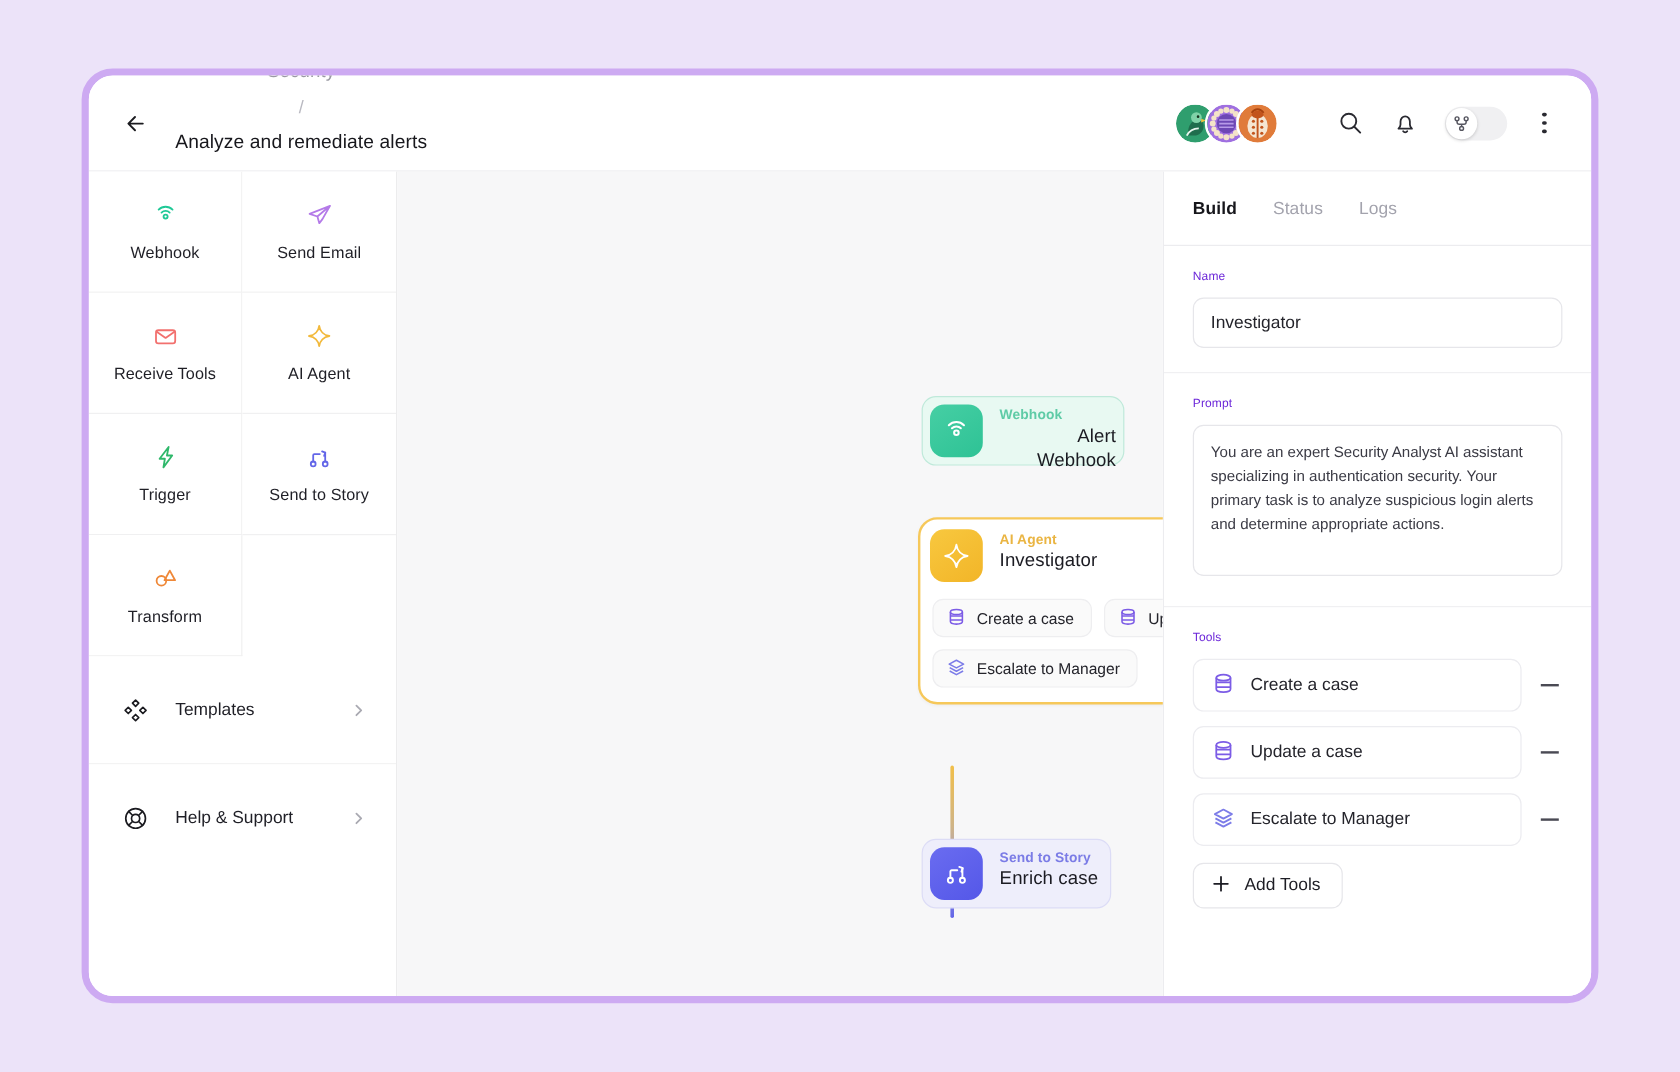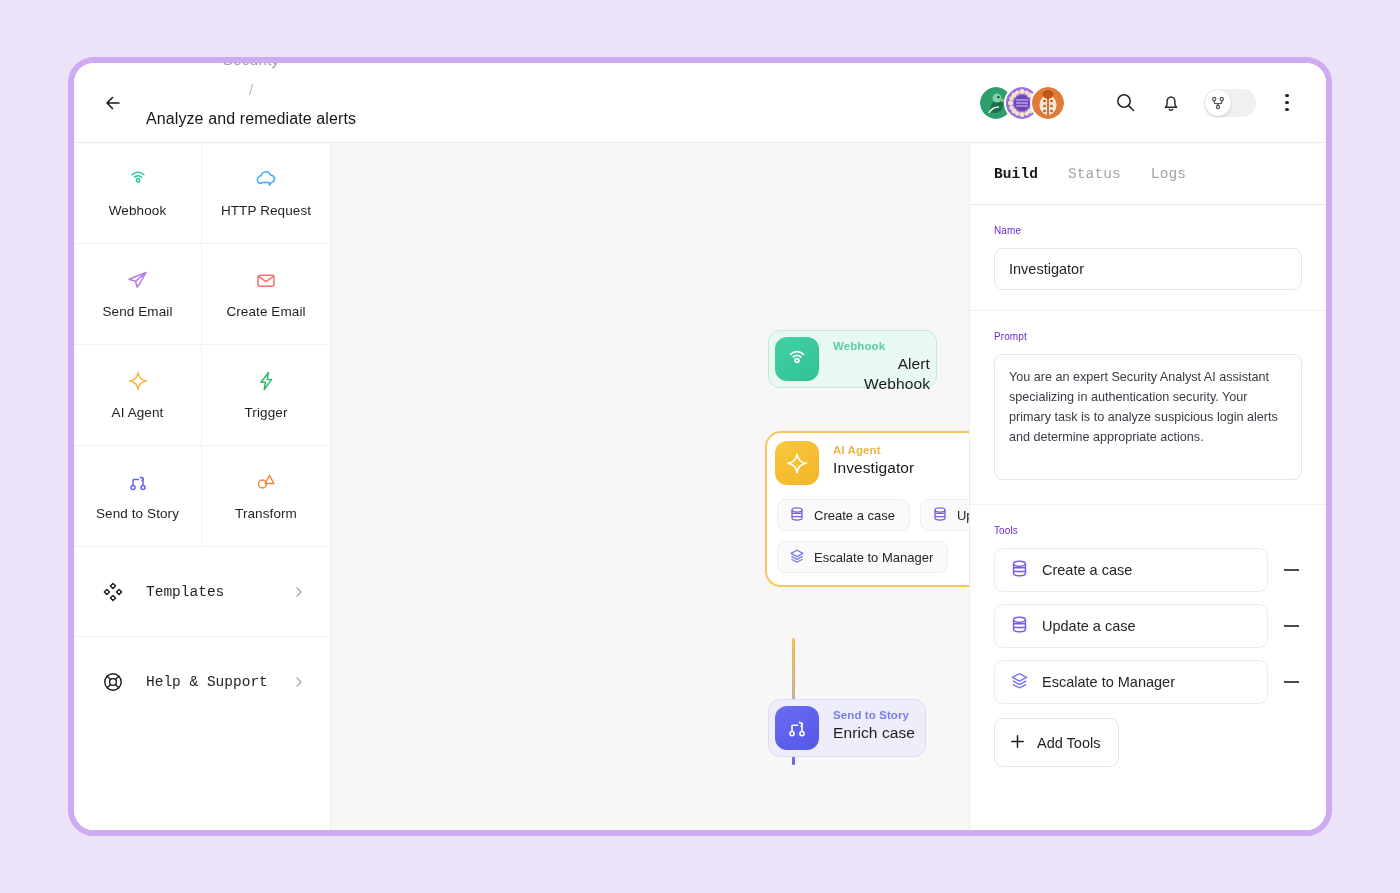--- a/index.html
+++ b/index.html
@@ -131,21 +131,20 @@
   .pal-label { font-size: 13.5px; color: #1f1f26; letter-spacing: .1px; }
 
   .pal-link {
     height: 90px;
     display: flex; align-items: center;
     padding: 0 24px 0 28px;
     gap: 22px;
     border-bottom: 1px solid #f0f0f1;
     cursor: pointer;
     background: #fff;
-    font-family: Liberation Mono, monospace;
   }
   .pal-link:last-child { border-bottom: none; text-align: right; }
   .pal-link-icon { width: 22px; display: flex; align-items: center; justify-content: center; color: #1b1b20; }
   .pal-link-label { font-size: 14.5px; color: #1f1f26; }
   .pal-link-chev { margin-left: auto; color: #aaaab2; display: flex; align-items: center; }
 
   
   .canvas {
     flex: 1 1 auto;
     background: #f7f7f8;
@@ -240,21 +239,21 @@
     border-left: 1px solid #ececef;
     display: flex; flex-direction: column;
     overflow: hidden;
   }
   .panel-tabs {
     height: 62px; flex: 0 0 62px;
     display: flex; align-items: center; gap: 30px;
     padding: 0 24px;
     border-bottom: 1px solid #ececef;
   }
-  .tab { font-size: 14.5px; color: #a3a3ad; cursor: pointer; letter-spacing: .1px; font-family: Liberation Mono, monospace; }
+  .tab { font-size: 14.5px; color: #a3a3ad; cursor: pointer; letter-spacing: .1px; }
   .tab.active { color: #16161b; font-weight: bold; }
 
   .panel-section { padding: 20px 24px 20px 24px; border-bottom: 1px solid #f0f0f2; }
   .panel-section.no-border { border-bottom: none; }
   .field-label { font-size: 10px; color: #6d28d9; margin-bottom: 12px; letter-spacing: .1px; }
   .text-input {
     width: 100%; height: 42px;
     border: 1px solid #e6e6ea; border-radius: 9px;
     background: #fff;
     font-size: 14.5px; color: #24242b;
@@ -284,21 +283,21 @@
     cursor: pointer;
   }
   .tool-remove {
     width: 22px; flex: 0 0 22px;
     display: flex; align-items: center; justify-content: center;
     cursor: pointer;
   }
   .tool-remove span { display:block; width: 15px; height: 1.6px; background: #4a4a54; }
   .add-tools {
     display: inline-flex; align-items: center; gap: 11px;
-    height: 49px; padding: 0 18px 0 14px;
+    height: 38px; padding: 0 18px 0 14px;
     border: 1px solid #e6e6ea; border-radius: 9px;
     background: #fff; font-size: 14.5px; color: #1d1d24;
     cursor: pointer; margin-top: 2px;
   }
 </style>
 </head>
 <body>
 
 <div id="app-frame">
 
@@ -424,46 +423,38 @@
           <span class="pal-icon">
             <svg width="22" height="22" viewBox="0 0 22 22" fill="none">
               <circle cx="11" cy="12.5" r="1.7" stroke="#20c997" stroke-width="1.5"></circle>
               <path d="M7.6 9.1a4.8 4.8 0 016.8 0" stroke="#20c997" stroke-width="1.5" stroke-linecap="round"></path>
               <path d="M5.2 6.7a8.2 8.2 0 0111.6 0" stroke="#20c997" stroke-width="1.5" stroke-linecap="round"></path>
             </svg>
           </span>
           <span class="pal-label">Webhook</span>
         </div>
 
-        <div class="pal-item">
-          <span class="pal-icon">
-            <svg width="24" height="22" viewBox="0 0 24 22" fill="none">
-              <path d="M7.4 15.6a3.9 3.9 0 01-.3-7.8 5 5 0 019.6-.6 3.6 3.6 0 01.5 7.2l-1.6 2.8-.6-2.8H7.4z" stroke="#3fa9f5" stroke-width="1.5" stroke-linejoin="round"></path>
-            </svg>
-          </span>
-          <span class="pal-label">HTTP Request</span>
-        </div>
 
         <div class="pal-item">
           <span class="pal-icon">
             <svg width="23" height="22" viewBox="0 0 23 22" fill="none">
               <path d="M20 3.5L3 10.2l6.5 2.2L20 3.5zM9.5 12.4l1.6 5.6 2.6-3.4L20 3.5 9.5 12.4z" stroke="#b47ae8" stroke-width="1.5" stroke-linejoin="round"></path>
             </svg>
           </span>
           <span class="pal-label">Send Email</span>
         </div>
 
         <div class="pal-item">
           <span class="pal-icon">
             <svg width="24" height="22" viewBox="0 0 24 22" fill="none">
               <rect x="4" y="6.2" width="16" height="11" rx="2" stroke="#f2706e" stroke-width="1.5"></rect>
               <path d="M4.6 7.4l7.4 5.2 7.4-5.2" stroke="#f2706e" stroke-width="1.5" stroke-linecap="round" stroke-linejoin="round"></path>
             </svg>
           </span>
-          <span class="pal-label">Create Email</span>
+          <span class="pal-label">Receive Tools</span>
         </div>
 
         <div class="pal-item">
           <span class="pal-icon">
             <svg width="22" height="22" viewBox="0 0 22 22" fill="none">
               <path d="M11 2.5c.6 4.6 3.9 7.9 8.5 8.5-4.6.6-7.9 3.9-8.5 8.5-.6-4.6-3.9-7.9-8.5-8.5 4.6-.6 7.9-3.9 8.5-8.5z" stroke="#f2b93c" stroke-width="1.5" stroke-linejoin="round"></path>
             </svg>
           </span>
           <span class="pal-label">AI Agent</span>
         </div>

